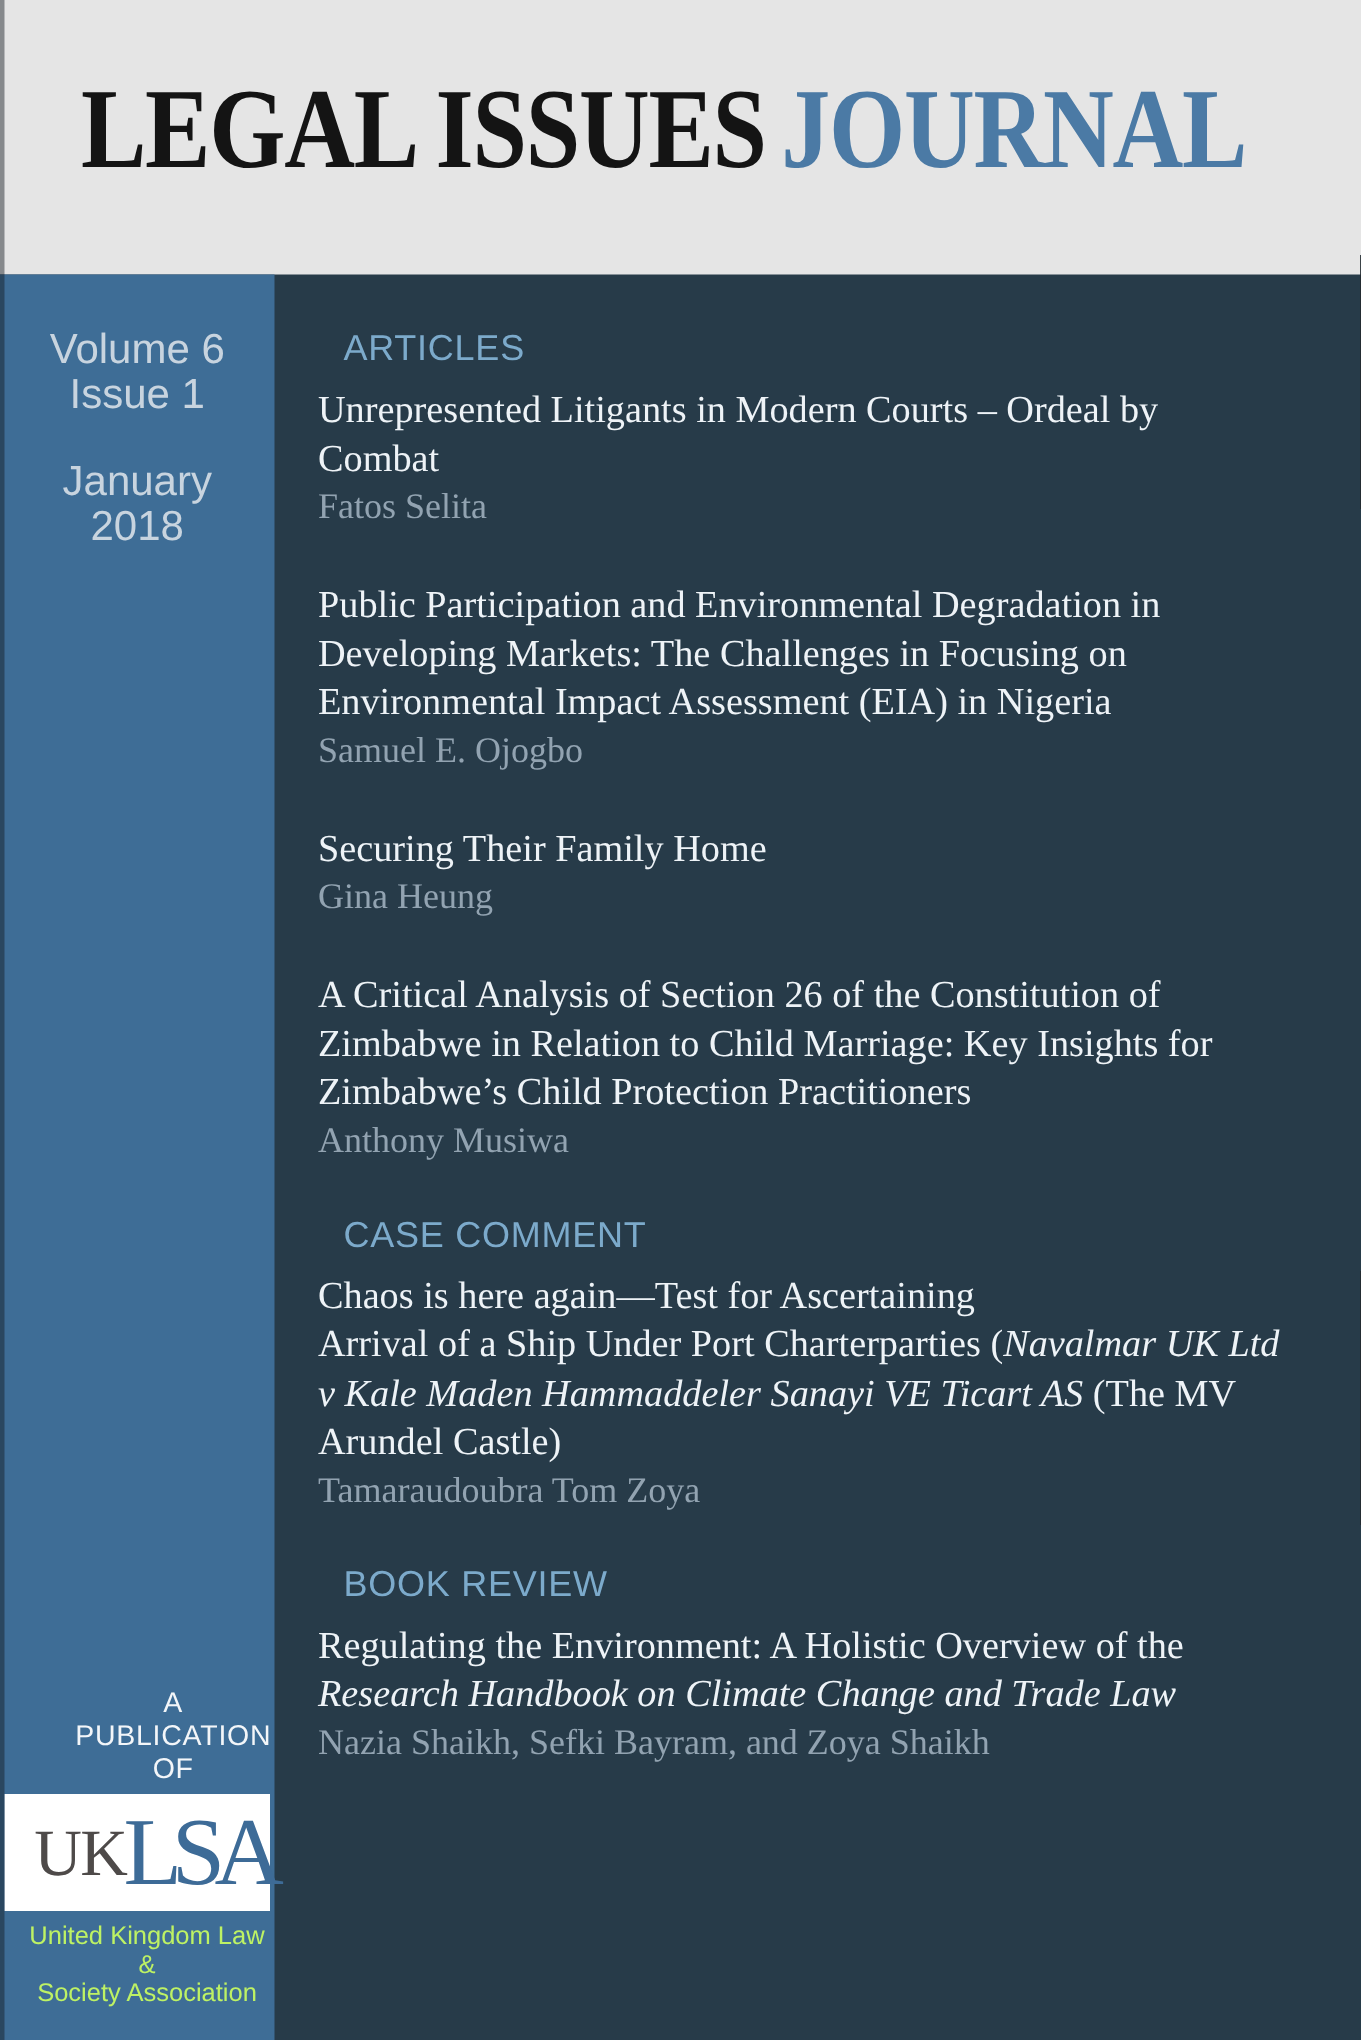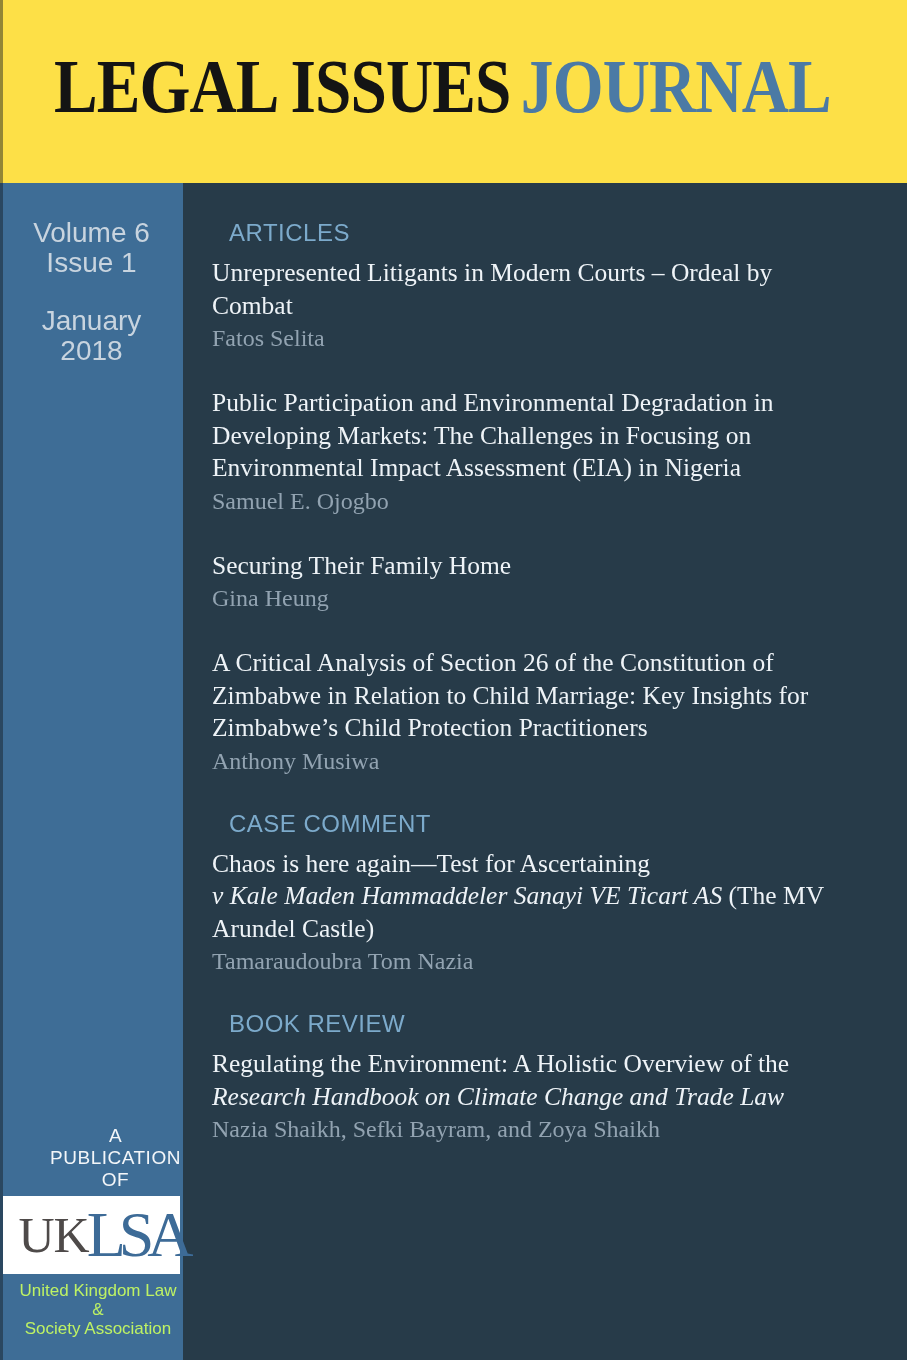--- a/index.html
+++ b/index.html
@@ -14,21 +14,21 @@
   
   .edge-shadow {
     position:absolute; left:0; top:0; bottom:0; width:3px;
     background:rgba(18,24,30,0.45);
     z-index:10;
   }
 
   
   .header {
     height:183px;
-    background:#fde047;
+    background:#e5e5e5;
     display:flex; align-items:center;
     padding-left:54px;
     box-sizing:border-box;
   }
   .journal-title {
     margin:0; margin-top:-10px;
     font-family:"Liberation Serif", serif;
     font-weight:700;
     font-size:76px;
     white-space:nowrap;
@@ -67,21 +67,21 @@
     padding-left:48px;
   }
   .logo-box {
     background:#ffffff;
     margin:0 3px;
     height:78px;
     display:flex; align-items:center; justify-content:center;
   }
   .logo-uk {
     font-family:"Liberation Serif", serif;
-    font-size:50px; letter-spacing:-1px;
+    font-size:44px; letter-spacing:-1px;
     color:var(--logo-uk,#4e4a49);
     margin-left:27px;
   }
   .logo-lsa {
     font-family:"Liberation Serif", serif;
     font-size:64px; letter-spacing:-7px;
     color:var(--logo-lsa,#3d6b97);
     margin-left:-2px; margin-right:5px;
   }
   .org-name {
@@ -180,24 +180,25 @@
             <div class="title-line"><span>A Critical Analysis of Section 26 of the Constitution of</span></div>
             <div class="title-line"><span>Zimbabwe in Relation to Child Marriage: Key Insights for</span></div>
             <div class="title-line"><span>Zimbabwe’s Child Protection Practitioners</span></div>
           </div>
           <div class="item-author">Anthony Musiwa</div>
         </div>
         <div class="section-heading">CASE COMMENT</div>
         <div class="toc-item">
           <div class="item-title">
             <div class="title-line"><span>Chaos is here again—Test for Ascertaining</span></div>
+            <div class="title-line"><span>Arrival of a Ship Under Port Charterparties (</span><em>Navalmar UK Ltd</em></div>
             <div class="title-line"><em>v Kale Maden Hammaddeler Sanayi VE Ticart AS</em><span> (The MV</span></div>
             <div class="title-line"><span>Arundel Castle)</span></div>
           </div>
-          <div class="item-author">Tamaraudoubra Tom Nazia</div>
+          <div class="item-author">Tamaraudoubra Tom Zoya</div>
         </div>
         <div class="section-heading">BOOK REVIEW</div>
         <div class="toc-item">
           <div class="item-title">
             <div class="title-line"><span>Regulating the Environment: A Holistic Overview of the</span></div>
             <div class="title-line"><em>Research Handbook on Climate Change and Trade Law</em></div>
           </div>
           <div class="item-author">Nazia Shaikh, Sefki Bayram, and Zoya Shaikh</div>
         </div>
       </main>

